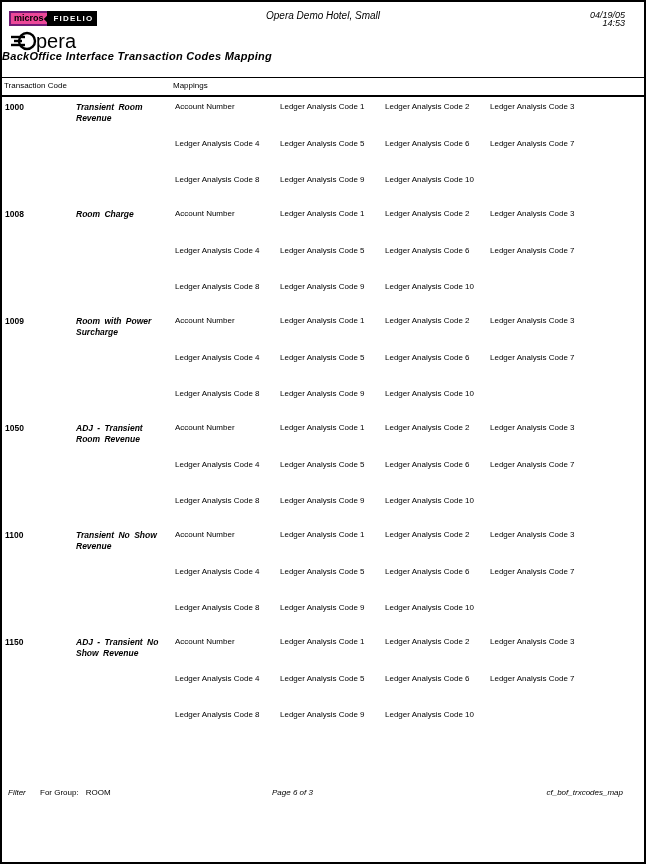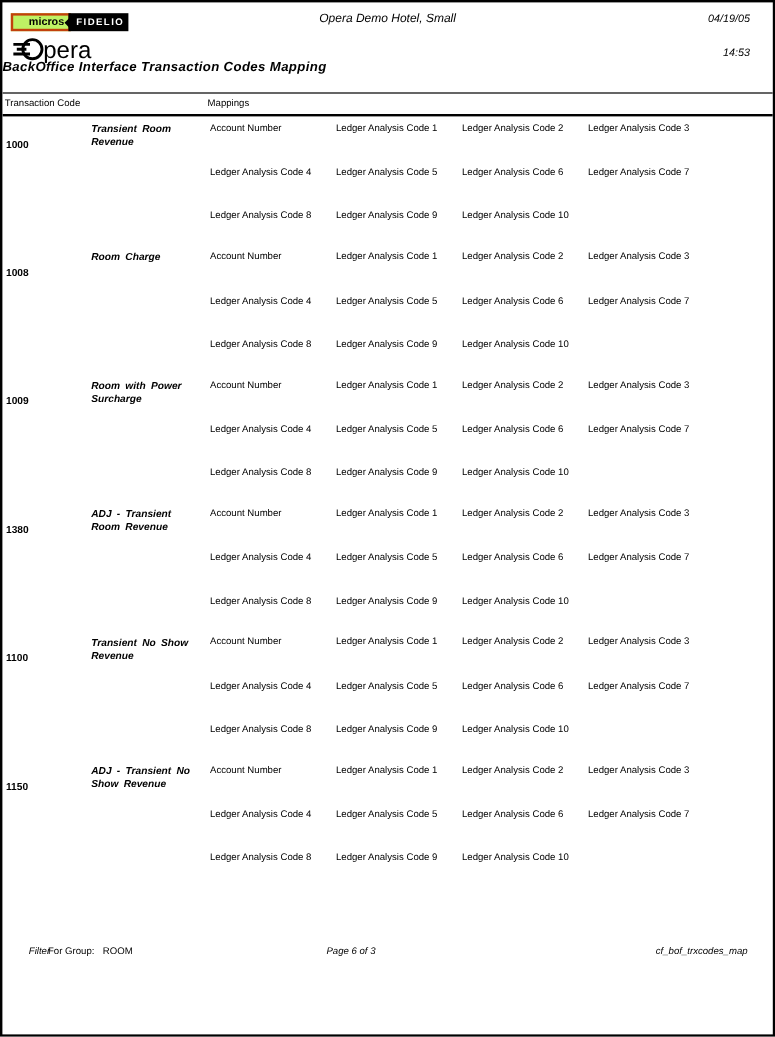--- a/index.html
+++ b/index.html
@@ -13,24 +13,24 @@
     border:2px solid #000;
     overflow:hidden;
   }
 
   
   .mf-logo {
     position:absolute; left:7px; top:9px;
     display:inline-flex; align-items:stretch;
   }
   .mf-logo .micros {
-    border:2px solid #c2410c;
+    border:2px solid #701a75;
     font-weight:bold; font-size:9px; line-height:10px;
-    padding:0 3px 1px 13px;
-    background:#bef264; color:#000;
+    padding:0 3px 1px 3px;
+    background:#ec4899; color:#000;
     display:flex; align-items:center;
   }
   .mf-diamond {
     width:6px; height:6px; background:#000;
     transform:rotate(45deg);
     align-self:center; margin:0 -4px; z-index:2;
   }
   .mf-logo .fidelio {
     background:#000; color:#fff;
     font-weight:bold; font-size:8px; letter-spacing:1.2px;
@@ -42,61 +42,61 @@
   .hotel-name {
     position:absolute; top:8px; left:0; width:100%;
     text-align:center;
     font-style:italic; font-size:10px;
   }
   .hdr-date, .hdr-time {
     position:absolute; right:19px;
     font-style:italic; font-size:9px; text-align:right;
   }
   .hdr-date { top:8px; }
-  .hdr-time { top:37px;margin-left:48px; }
+  .hdr-time { top:16px;margin-left:48px; }
 
   .report-title {
     position:absolute; top:48px; left:0; width:100%;
     font-weight:bold; font-style:italic; font-size:11px;
     letter-spacing:0.3px;
   }
 
   
   .rule-1 { position:absolute; top:75px; left:0; width:100%; height:1px; background:#000; }
   .rule-2 { position:absolute; top:93px; left:0; width:100%; height:2px; background:#000; }
   .th { position:absolute; top:79px; font-size:8px;text-align:right; }
   .th-trxcode { left:2px; }
   .th-mappings { left:171px; }
 
   
   .table-body { position:absolute; top:100px; left:0; width:100%; }
   .block { position:relative; height:107px; }
   .code {
     position:absolute; left:3px; top:0;
-    font-weight:bold; font-size:8.5px;margin-top:13px;
+    font-weight:bold; font-size:8.5px;
   }
   .desc {
     position:absolute; left:74px; top:0; width:100px;
     font-weight:bold; font-size:8.5px; line-height:11px;
     white-space:pre-line; word-spacing:2px;font-style:italic;
   }
   .map-row {
     position:absolute; left:173px; right:0;
     display:flex;
   }
   .map-cell {
     flex:0 0 105px; width:105px;
     font-size:8px; white-space:nowrap;
   }
   .map-cell:last-child { flex:0 0 auto; }
 
   
   .f-filter {
     position:absolute; left:6px; top:786px;
-    font-style:italic; font-size:8px;margin-left:16px;
+    font-style:italic; font-size:8px;
   }
   .f-group {
     position:absolute; left:38px; top:786px;
     font-size:8px; display:flex; gap:7px;
   }
   .f-page {
     position:absolute; left:270px; top:786px;
     font-style:italic; font-size:8px;
   }
   .f-report {
@@ -197,21 +197,21 @@
           <div class="map-cell">Ledger Analysis Code 6</div>
           <div class="map-cell">Ledger Analysis Code 7</div>
         </div>
         <div class="map-row" style="top: 73px;">
           <div class="map-cell">Ledger Analysis Code 8</div>
           <div class="map-cell">Ledger Analysis Code 9</div>
           <div class="map-cell">Ledger Analysis Code 10</div>
         </div>
       </div>
       <div class="block">
-        <div class="code">1380</div>
+        <div class="code">1050</div>
         <div class="desc">ADJ - Transient
 Room Revenue</div>
         <div class="map-row" style="top: 0px;">
           <div class="map-cell">Account Number</div>
           <div class="map-cell">Ledger Analysis Code 1</div>
           <div class="map-cell">Ledger Analysis Code 2</div>
           <div class="map-cell">Ledger Analysis Code 3</div>
         </div>
         <div class="map-row" style="top: 37px;">
           <div class="map-cell">Ledger Analysis Code 4</div>

